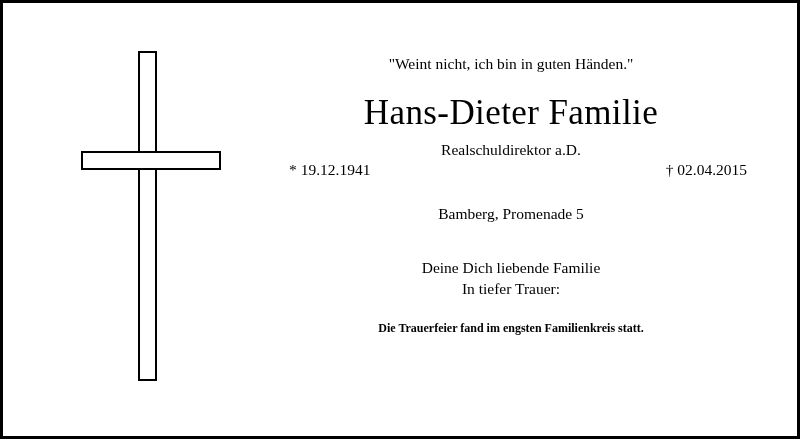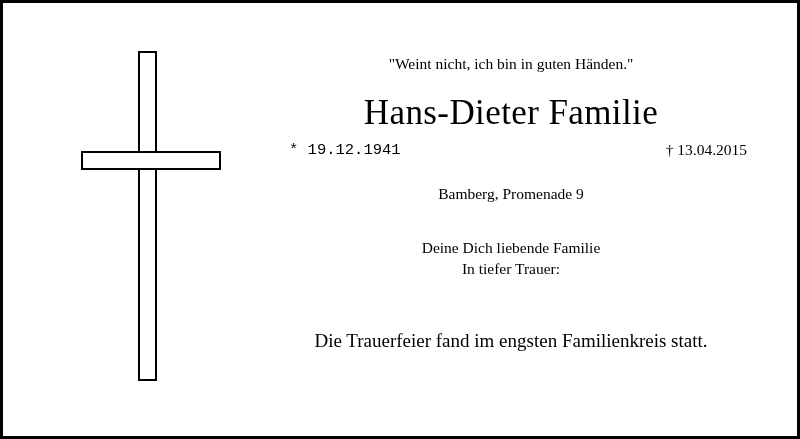--- a/index.html
+++ b/index.html
@@ -84,67 +84,68 @@
   .dates {
     position: relative;
     height: 22px;
     margin-top: 2px;
   }
   .dates .birth {
     position: absolute;
     left: 38px;
     top: 0;
     font-size: 15.5px;
-    font-family: Liberation Mono, monospace;
   }
   .dates .death {
     position: absolute;
     right: 24px;
     top: 0;
     font-size: 15.5px;
   }
   .address {
     font-size: 15.5px;
     margin-top: 22px;
   }
   .mourning {
     font-size: 15.5px;
     margin-top: 35px;
     line-height: 1.35;
   }
   .closing {
-    font-size: 19px;
-    margin-top: 48px;
+    font-size: 12px;
+    margin-top: 20px;
     line-height: 1.35;
+    font-weight: bold;
   }
 </style>
 </head>
 <body>
 
 <div class="notice">
 
   <div class="cross">
     <div class="vbar"></div>
     <div class="hbar"></div>
     <div class="joint-v"></div>
   </div>
 
   <div class="text-col">
 
     <div class="quote">"Weint nicht, ich bin in guten Händen."</div>
 
     <div class="name">Hans-Dieter Familie</div>
 
+    <div class="profession">Realschuldirektor a.D.</div>
 
     <div class="dates">
       <span class="birth">* 19.12.1941</span>
-      <span class="death">† 13.04.2015</span>
+      <span class="death">† 02.04.2015</span>
     </div>
 
-    <div class="address">Bamberg, Promenade 9</div>
+    <div class="address">Bamberg, Promenade 5</div>
 
     <div class="mourning">
       <div>Deine Dich liebende Familie</div>
       <div>In tiefer Trauer:</div>
     </div>
 
     <div class="closing">
       <div>Die Trauerfeier fand im engsten Familienkreis statt.</div>
     </div>
 

